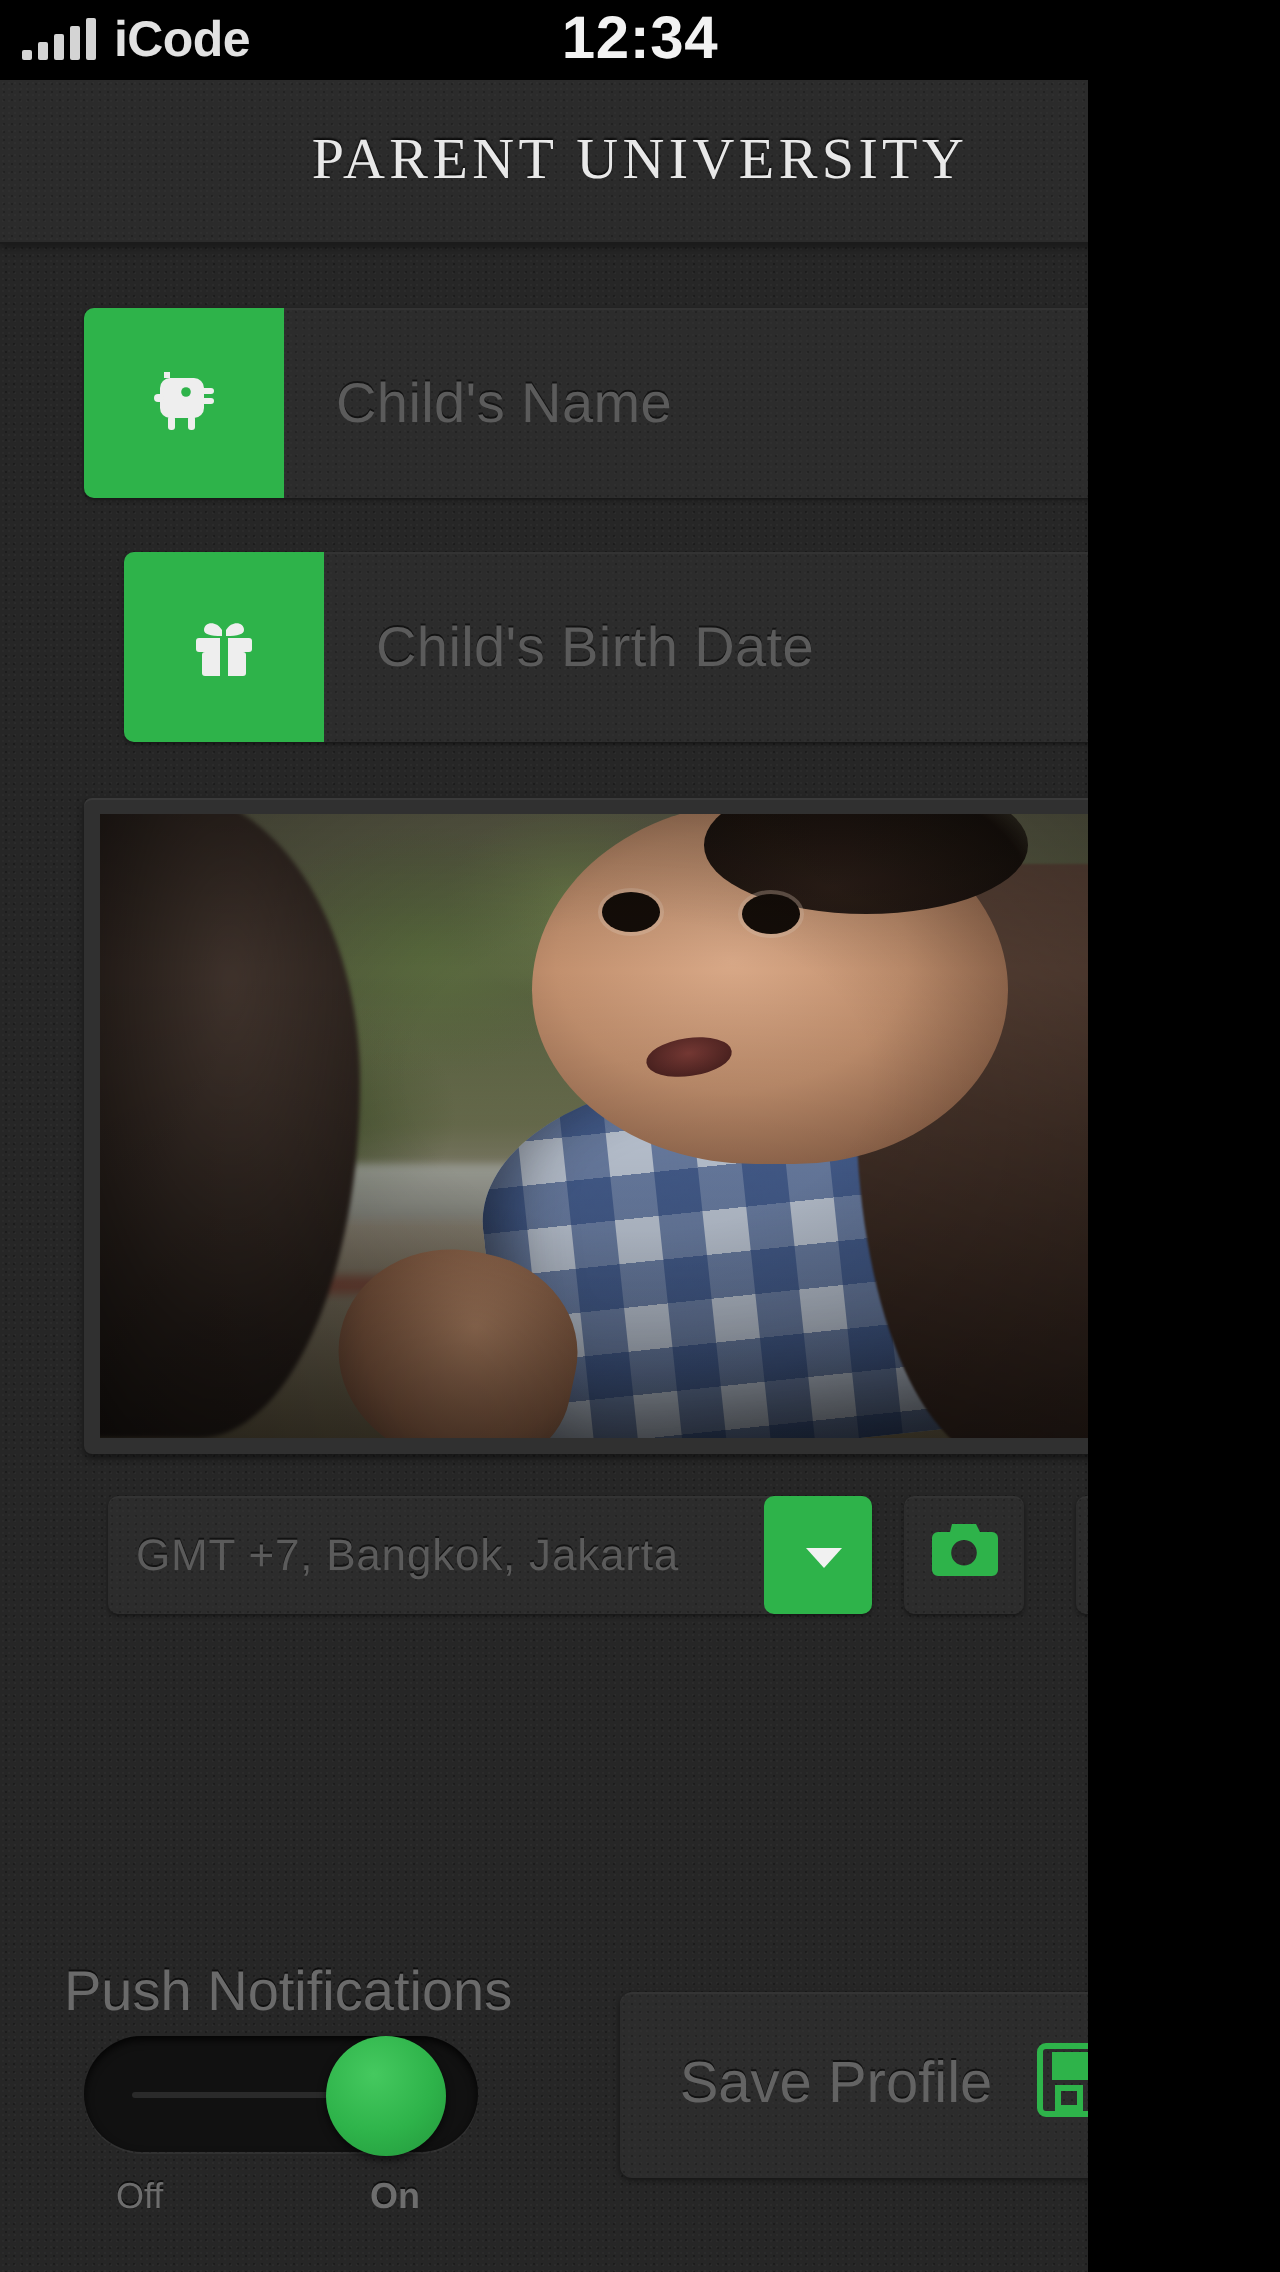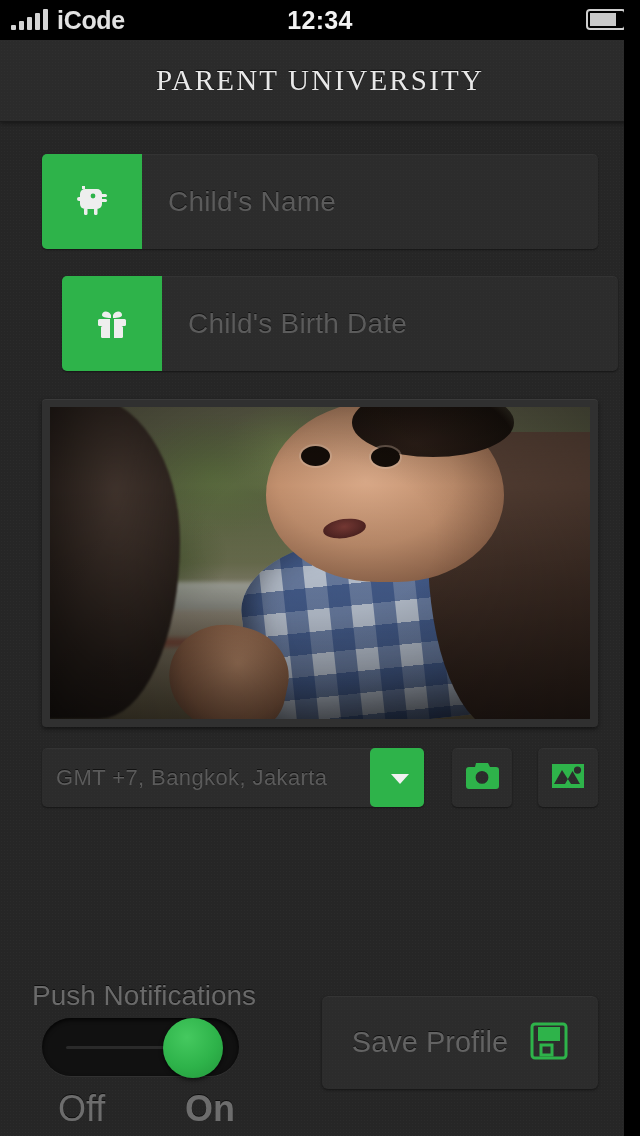--- a/index.html
+++ b/index.html
@@ -6,21 +6,21 @@
     margin: 0;
     padding: 0;
     background: #000;
   }
   body {
     font-family: "Liberation Sans", sans-serif;
     -webkit-font-smoothing: antialiased;
   }
   #phone {
     position: relative;
-    width: 624px;
+    width: 544px;
     height: 1136px;
     overflow: hidden;
     background-color: #262626;
     background-image:
       radial-gradient(rgba(255,255,255,0.022) 0.5px, transparent 0.6px),
       radial-gradient(rgba(0,0,0,0.25) 0.5px, transparent 0.6px);
     background-size: 3px 3px, 4px 4px;
     background-position: 0 0, 1px 2px;
   }
 
@@ -64,21 +64,21 @@
     font-weight: bold;
     letter-spacing: -0.3px;
     margin-left: 9px;
     color: #e2e2e2;
     line-height: 40px;
   }
   .sb-time {
     position: absolute;
     left: 0; right: 0;
     text-align: center;
-    font-size: 25px;
+    font-size: 30px;
     font-weight: bold;
     color: #f2f2f2;
     line-height: 40px;
     letter-spacing: 0.3px;
   }
   .sb-right {
     position: absolute;
     right: 14px;
     top: 9px;
     display: flex;
@@ -324,21 +324,21 @@
   
   .tz-row {
     position: absolute;
     left: 42px;
     top: 748px;
     width: 556px;
     height: 59px;
   }
   .tz-select {
     position: absolute;
-    left: 0; top: 0;
+    left: 12px; top: 0;
     width: 382px;
     height: 59px;
     background: #2c2c2c;
     background-image:
       radial-gradient(rgba(255,255,255,0.014) 0.5px, transparent 0.6px),
       radial-gradient(rgba(0,0,0,0.2) 0.5px, transparent 0.6px);
     background-size: 3px 3px, 4px 4px;
     border-radius: 5px;
     box-shadow: inset 0 1px 0 rgba(255,255,255,0.035),
                 0 1px 2px rgba(0,0,0,0.45);
@@ -429,31 +429,31 @@
     top: 0px;
     width: 60px;
     height: 60px;
     border-radius: 50%;
     background: radial-gradient(circle at 40% 32%, #45c95f 0%, #2eb34a 55%, #23963b 100%);
     box-shadow: 0 2px 4px rgba(0,0,0,0.6);
   }
   .offon {
     position: absolute;
     top: 1088px;
-    font-size: 36px;
+    font-size: 18px;
     color: #6d6d6d;
     text-shadow: 0 -1px 0 rgba(0,0,0,0.6);
   }
   #lbl-off { left: 58px; }
   #lbl-on { left: 185px; font-weight: bold; }
 
   
   .save-btn {
     position: absolute;
-    left: 322px;
+    left: 310px;
     top: 996px;
     width: 276px;
     height: 93px;
     background: #2c2c2c;
     background-image:
       radial-gradient(rgba(255,255,255,0.014) 0.5px, transparent 0.6px),
       radial-gradient(rgba(0,0,0,0.2) 0.5px, transparent 0.6px);
     background-size: 3px 3px, 4px 4px;
     border-radius: 6px;
     box-shadow: inset 0 1px 0 rgba(255,255,255,0.04),

